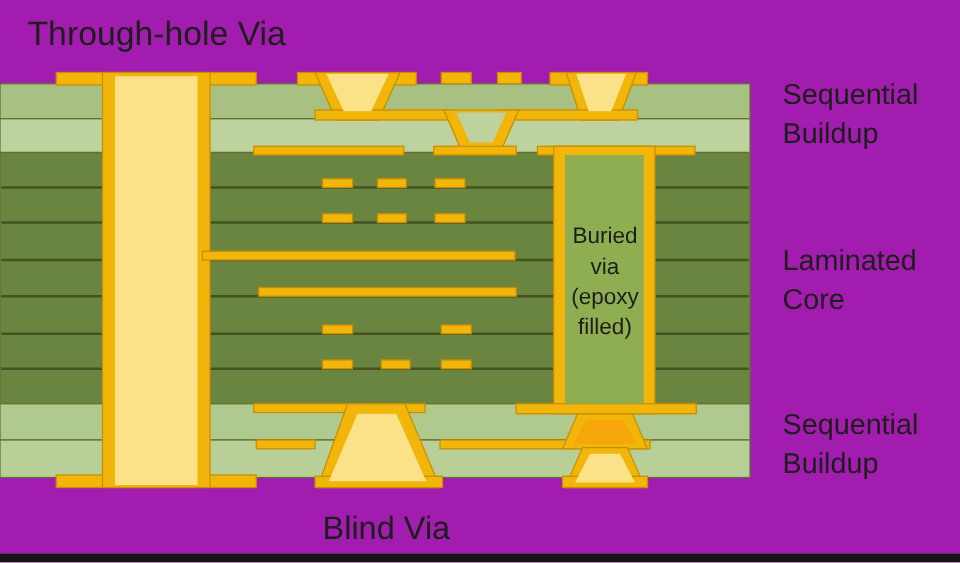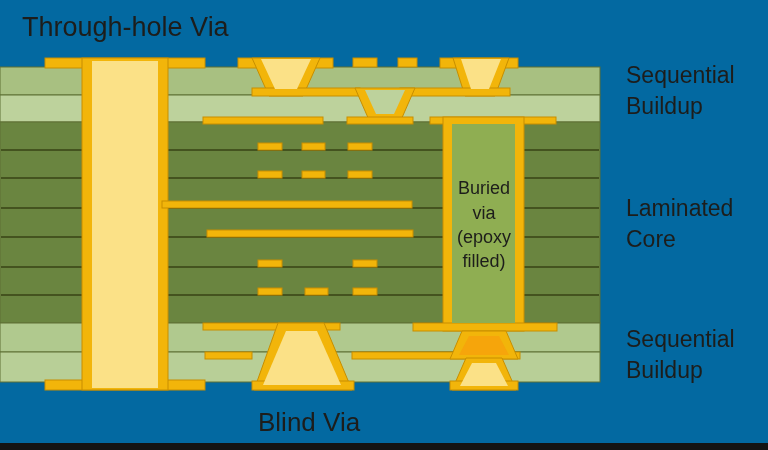--- a/index.html
+++ b/index.html
@@ -1,16 +1,16 @@
 <!DOCTYPE html>
 <html><head>
 <meta charset="utf-8">
 <style>
   html,body{margin:0;padding:0;background:#fff;}
-  .stage{position:relative;width:768px;height:450px;background:#0369a1;overflow:hidden;
+  .stage{position:relative;width:768px;height:450px;background:#a21caf;overflow:hidden;
          font-family:"Liberation Sans",sans-serif;}
   .stage svg{position:absolute;left:0;top:0;}
   svg text{font-family:"Liberation Sans",sans-serif;fill:#1d1d1b;}
   .fs27{font-size:27px;}
   .fs26{font-size:26px;}
   .fs23{font-size:23px;}
   .fs18{font-size:18px;text-anchor:middle;}
   .layers rect{stroke:#5e7134;stroke-width:1;}
   .corelines line{stroke-width:2;}
   .copper rect,.copper polygon{stroke:#c78e00;stroke-width:1;}

